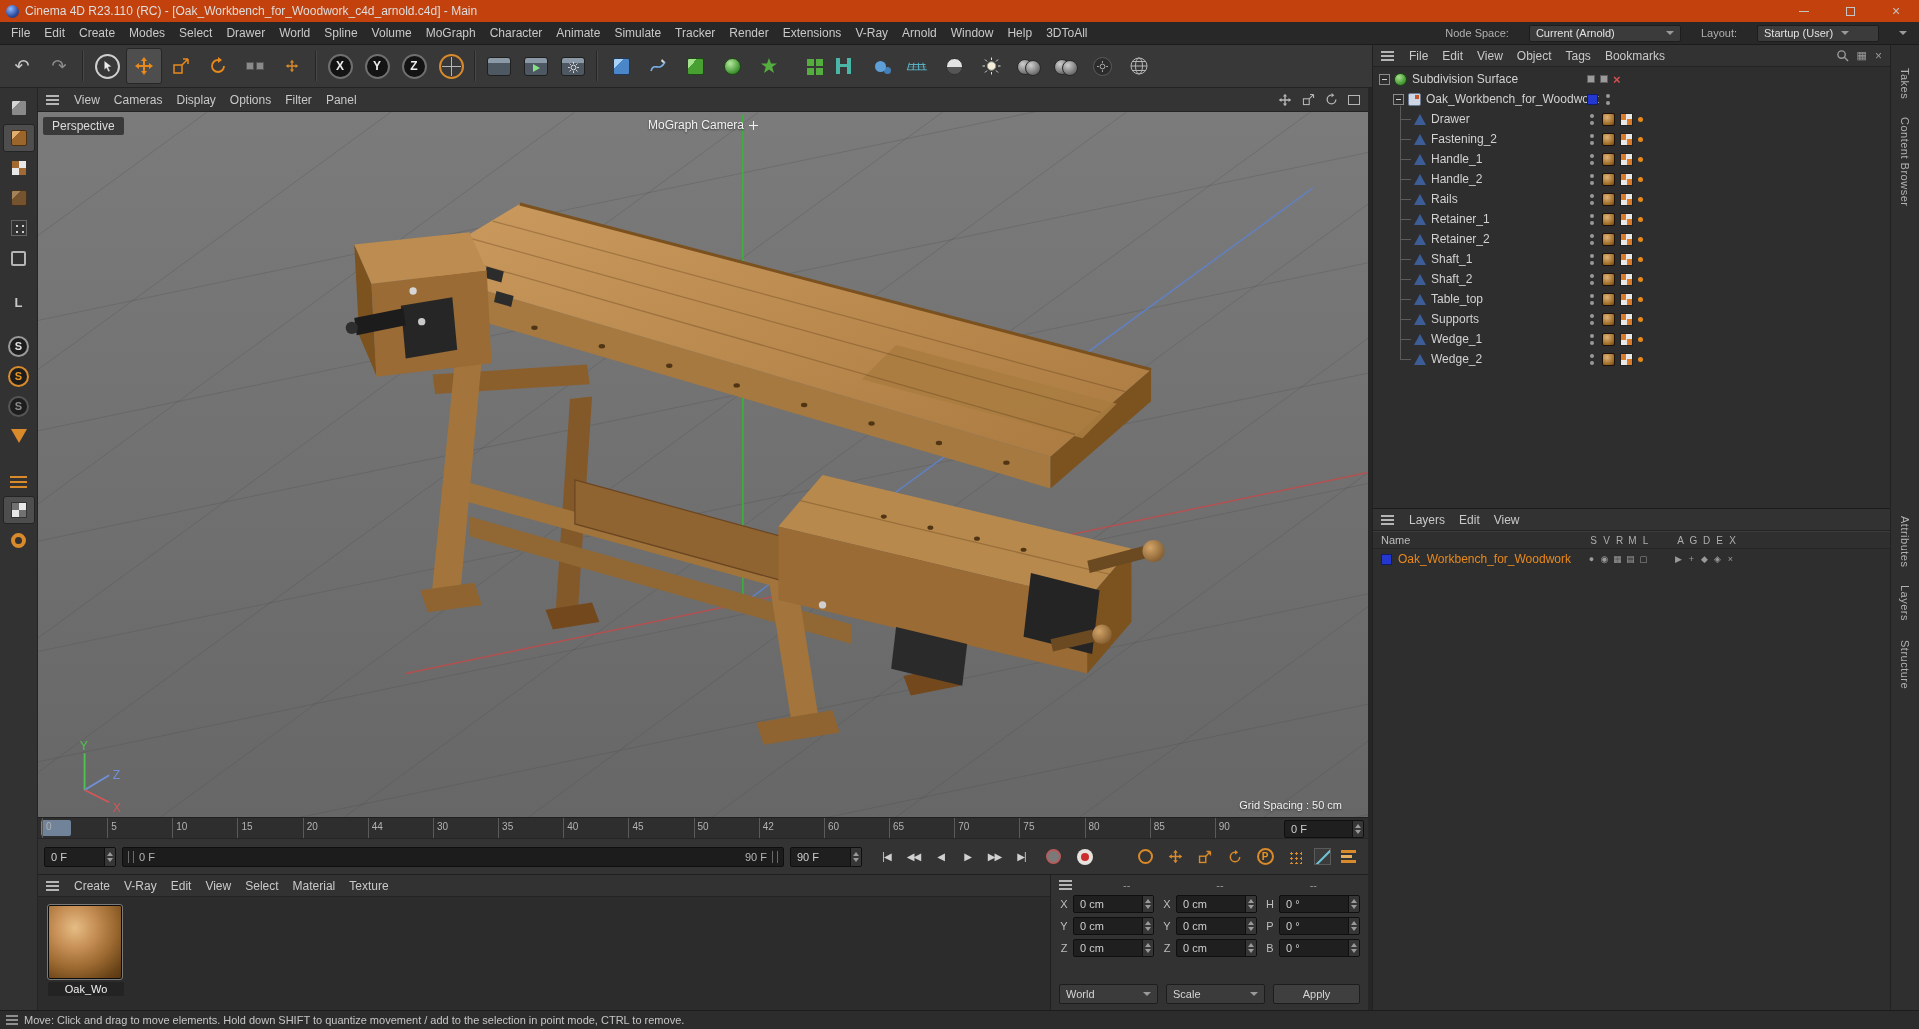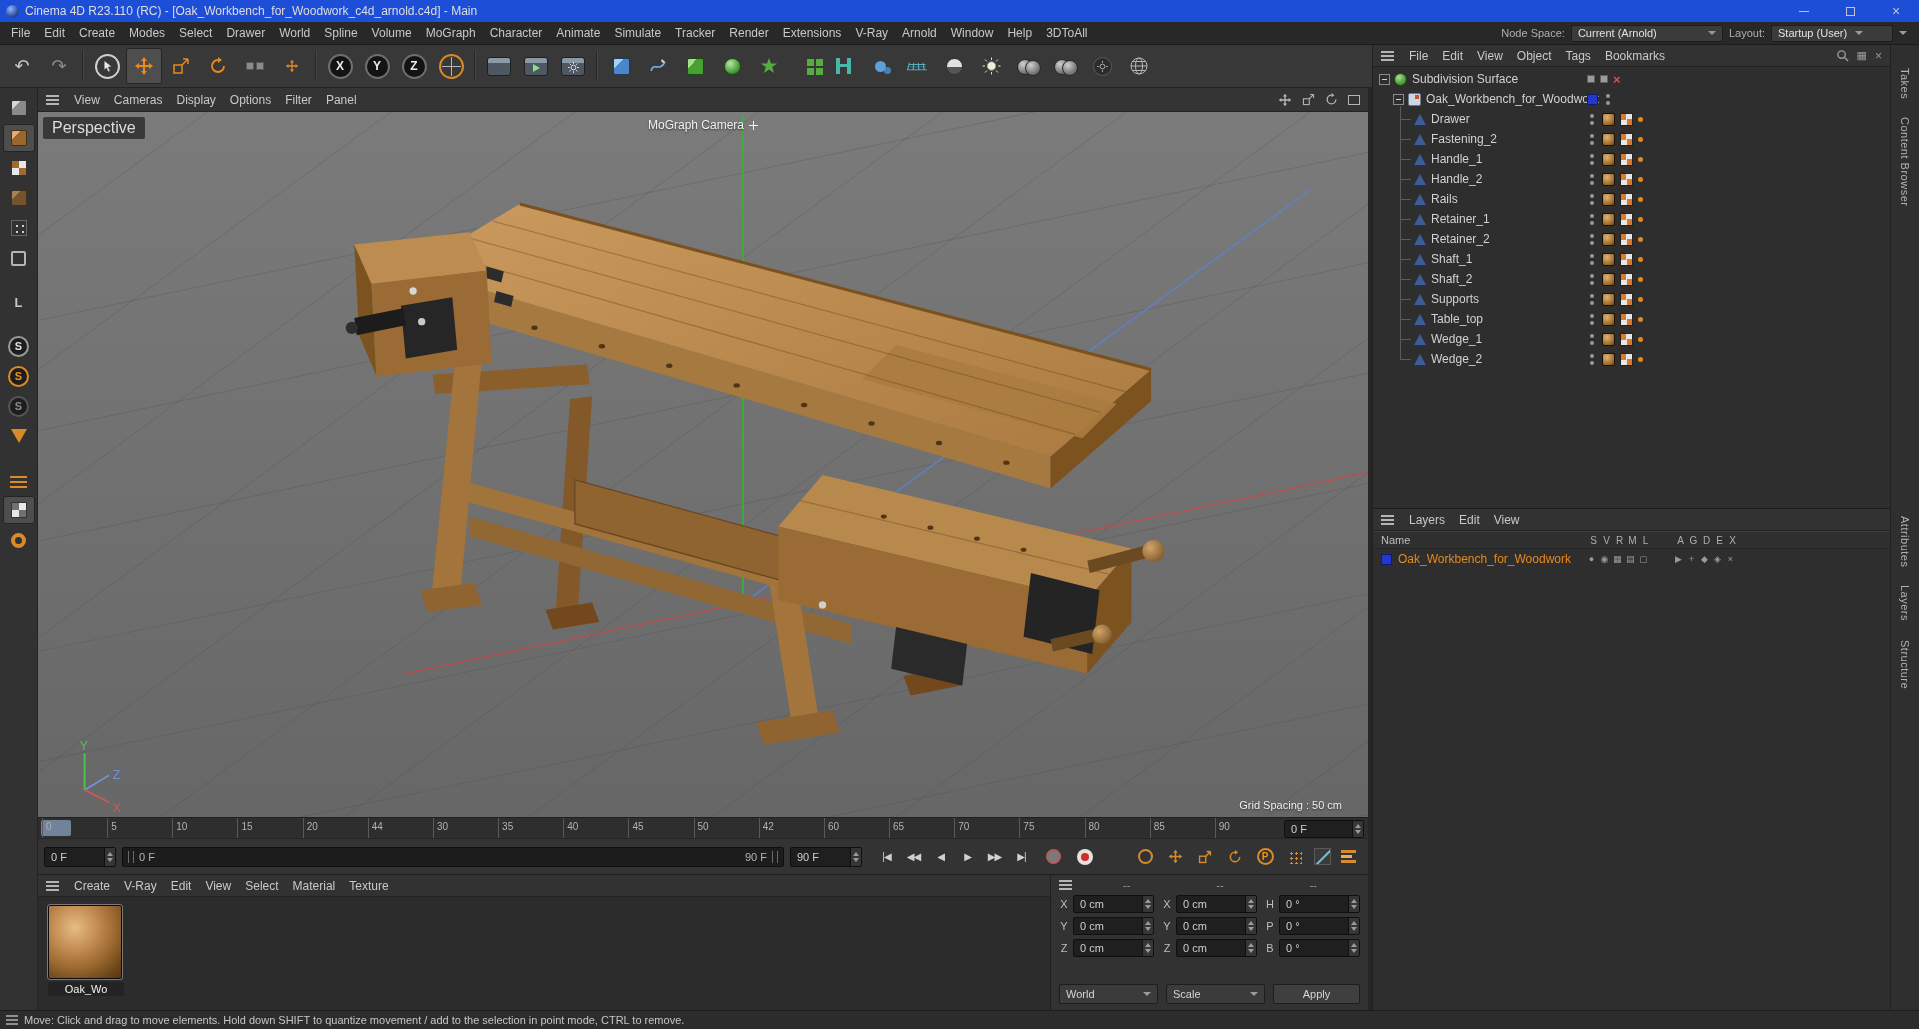--- a/index.html
+++ b/index.html
@@ -1,33 +1,33 @@
 <!DOCTYPE html>
 <html><head>
 <meta charset="utf-8">
 <style>
 *{box-sizing:border-box;margin:0;padding:0}
 body{width:1919px;height:1029px;overflow:hidden;background:#262626;font-family:"Liberation Sans",sans-serif;font-size:12px;color:#c8c8c8;position:relative}
 .app{position:absolute;inset:0}
 
 
-.titlebar{position:absolute;top:0;left:0;right:0;height:22px;background:#1d4ed8;display:flex;align-items:center;padding-left:6px;color:#dedede}
+.titlebar{position:absolute;top:0;left:0;right:0;height:22px;background:#c2410c;display:flex;align-items:center;padding-left:6px;color:#dedede}
 .c4d-logo{width:13px;height:13px;border-radius:50%;background:radial-gradient(circle at 35% 30%,#8fb6ff,#2d4ea0 60%,#17255c);margin-right:6px;flex:none}
 .titlebar-title{font-size:12px;white-space:nowrap}
 .win-btns{margin-left:auto;display:flex;height:100%}
 .win-btn{width:46px;height:100%;display:flex;align-items:center;justify-content:center;color:#c5c5c5}
 .glyph-min{width:10px;height:1px;background:#c5c5c5}
 .glyph-max{width:9px;height:9px;border:1px solid #c5c5c5}
 .glyph-close{font-size:14px;line-height:1}
 
 
 .menubar{position:absolute;top:22px;left:0;right:0;height:23px;background:#282828;border-bottom:1px solid #1b1b1b;display:flex;align-items:center;padding:0 4px}
 .menu-items{display:flex;align-items:center}
 .menu-item{padding:0 7px;color:#c9c9c9;white-space:nowrap}
-.menubar-right{margin-left:auto;display:flex;align-items:center;gap:6px;padding-right:8px}
+.menubar-right{margin-left:auto;display:flex;align-items:center;gap:20px;padding-right:8px}
 .mb-label{color:#b0b0b0;font-size:11px}
 .mb-select{height:17px;background:#3b3b3b;border:1px solid #1d1d1d;border-radius:2px;display:flex;align-items:center;gap:8px;padding:0 6px;font-size:11px;color:#e2e2e2}
 .caret{width:0;height:0;border-left:4px solid transparent;border-right:4px solid transparent;border-top:4px solid #9a9a9a}
 
 
 .toolbar{position:absolute;top:45px;left:0;width:1372px;height:43px;background:#383838;border-bottom:1px solid #232323;display:flex;align-items:center;padding:0 4px;gap:1px}
 .tb-cell{width:36px;height:36px;display:flex;align-items:center;justify-content:center;border-radius:3px;flex:none;position:relative}
 .tb-cell.active{background:#4e4e4e;box-shadow:inset 0 0 0 1px #262626}
 .tb-sep{width:2px;height:30px;border-left:1px solid #262626;border-right:1px solid #474747;margin:0 4px;flex:none}
 .g-undo{font-size:18px;color:#c6c6c6}
@@ -78,21 +78,21 @@
 .center{position:absolute;top:88px;left:38px;width:1330px;bottom:19px;display:flex;flex-direction:column}
 .vp-menubar{height:24px;background:#343434;border-bottom:1px solid #242424;display:flex;align-items:center;padding:0 8px;flex:none}
 .hamb{width:13px;display:flex;flex-direction:column;gap:2px;margin-right:8px;flex:none}
 .hamb i{height:2px;background:#b5b5b5;display:block}
 .vp-menu-items{display:flex}
 .vp-nav{margin-left:auto;display:flex;gap:10px;align-items:center}
 .vp-nav .sq{width:12px;height:10px;border:1px solid #b5b5b5}
 
 .viewport{flex:1;position:relative;background:linear-gradient(#7b7b7b,#676767);overflow:hidden}
 .vp-svg{position:absolute;inset:0;width:100%;height:100%}
-.vp-chip{position:absolute;top:5px;left:5px;background:rgba(38,38,38,.78);color:#dcdcdc;font-size:16px;padding:2px 9px;border-radius:2px}
+.vp-chip{position:absolute;top:5px;left:5px;background:rgba(38,38,38,.78);color:#dcdcdc;font-size:12px;padding:2px 9px;border-radius:2px}
 .vp-cam{position:absolute;top:6px;left:50%;transform:translateX(-50%);color:#f2f2f2;font-size:12px;text-shadow:0 1px 2px rgba(0,0,0,.6);display:flex;align-items:center;gap:5px}
 .plus{width:9px;height:9px;position:relative}
 .plus:before{content:"";position:absolute;top:4px;left:0;right:0;height:1px;background:#f2f2f2}
 .plus:after{content:"";position:absolute;left:4px;top:0;bottom:0;width:1px;background:#f2f2f2}
 .vp-grid-label{position:absolute;right:26px;bottom:6px;color:#efefef;font-size:11px;text-shadow:0 1px 2px rgba(0,0,0,.5)}
 
 
 .ruler{height:21px;background:#2e2e2e;border-top:1px solid #202020;position:relative;display:flex;align-items:stretch;flex:none}
 .ruler-ticks{position:absolute;left:4px;right:88px;top:0;bottom:0;display:flex}
 .tick{flex:1;border-left:1px solid #5a5a5a;position:relative}
@@ -1084,36 +1084,36 @@
               </span>
               <span class="wood-chip"></span>
               <span class="checker-chip"></span>
               <span class="mini-dot"></span>
             </span>
           </div>
 
           <div class="tree-row child">
             <span class="branch"></span>
             <span class="obj-icon poly-icon"></span>
-            <span class="obj-label">Supports</span>
+            <span class="obj-label">Table_top</span>
             <span class="row-right">
               <span class="dots">
                 <i></i>
                 <i></i>
               </span>
               <span class="wood-chip"></span>
               <span class="checker-chip"></span>
               <span class="mini-dot"></span>
             </span>
           </div>
 
           <div class="tree-row child">
             <span class="branch"></span>
             <span class="obj-icon poly-icon"></span>
-            <span class="obj-label">Table_top</span>
+            <span class="obj-label">Supports</span>
             <span class="row-right">
               <span class="dots">
                 <i></i>
                 <i></i>
               </span>
               <span class="wood-chip"></span>
               <span class="checker-chip"></span>
               <span class="mini-dot"></span>
             </span>
           </div>

